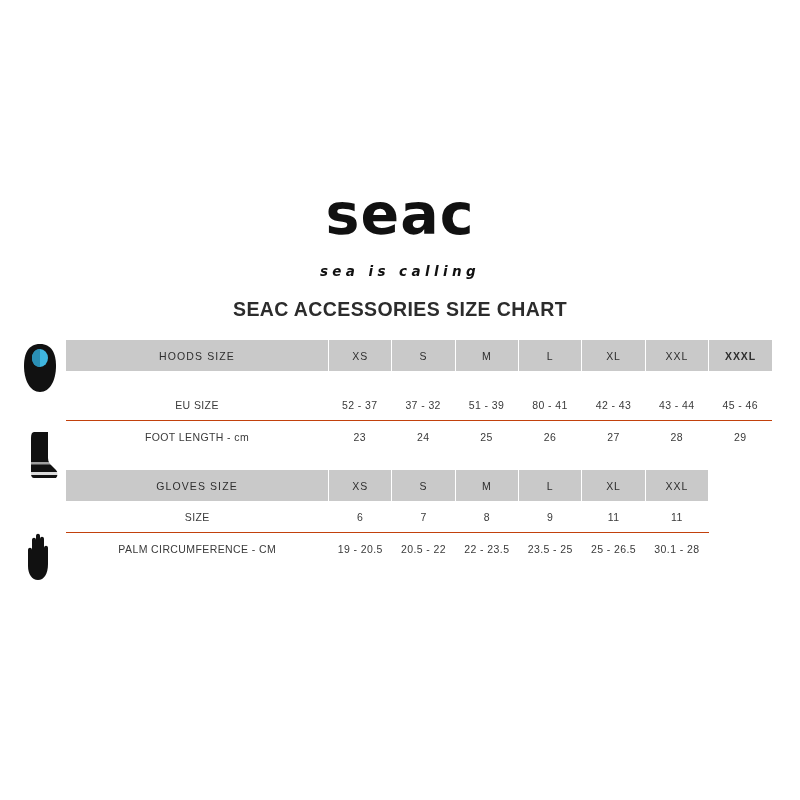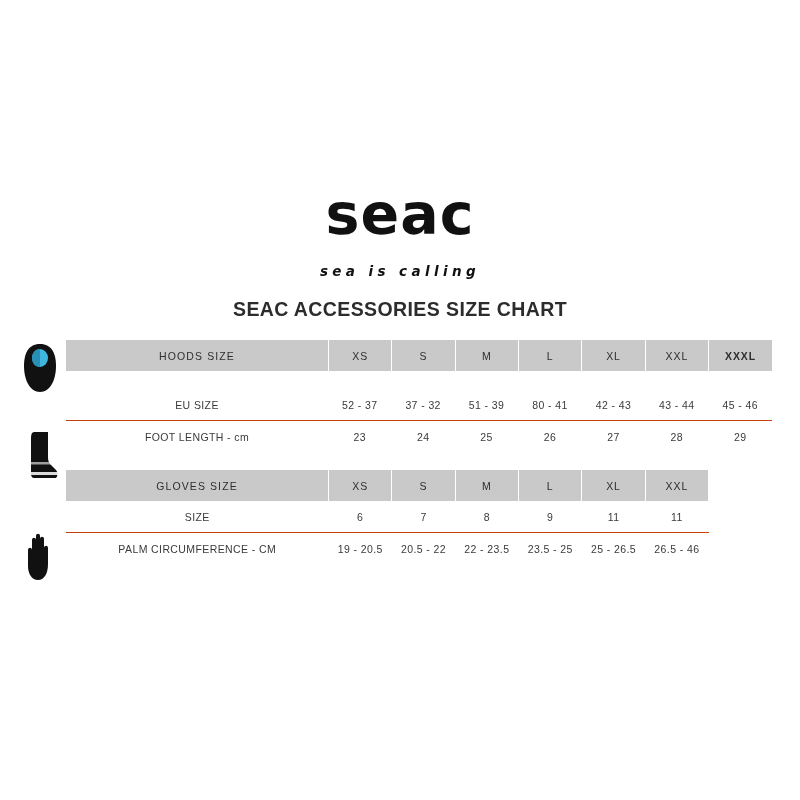--- a/index.html
+++ b/index.html
@@ -222,21 +222,21 @@
           <td>11</td>
           <td style="border-bottom:none"></td>
         </tr>
         <tr class="data-row last-row">
           <td class="label-cell">PALM CIRCUMFERENCE - CM</td>
           <td>19 - 20.5</td>
           <td>20.5 - 22</td>
           <td>22 - 23.5</td>
           <td>23.5 - 25</td>
           <td>25 - 26.5</td>
-          <td>26.5 - 46</td>
+          <td>30.1 - 28</td>
           <td></td>
         </tr>
       </tbody>
         </table>
     </div>
 
   </div>
 </div>
 
 </body></html>

